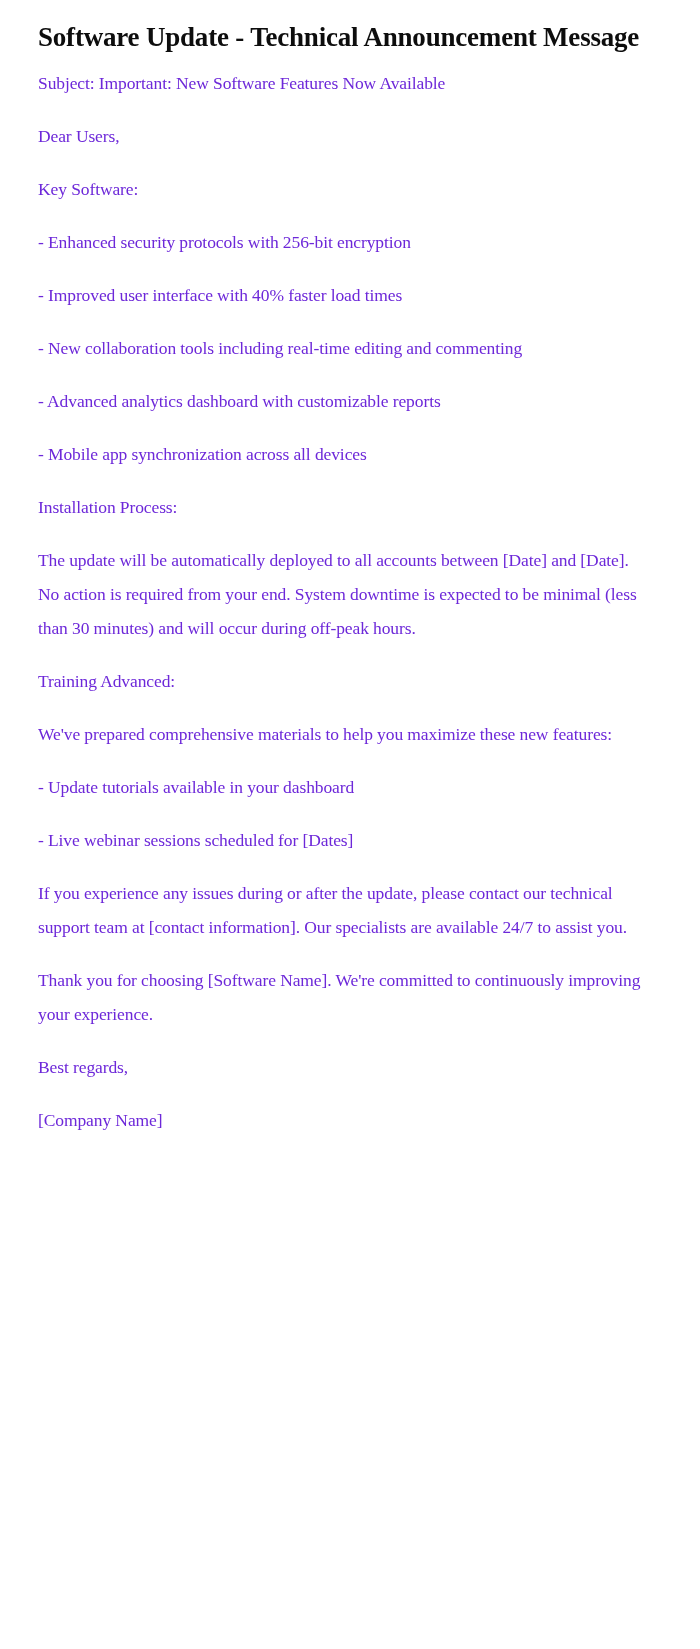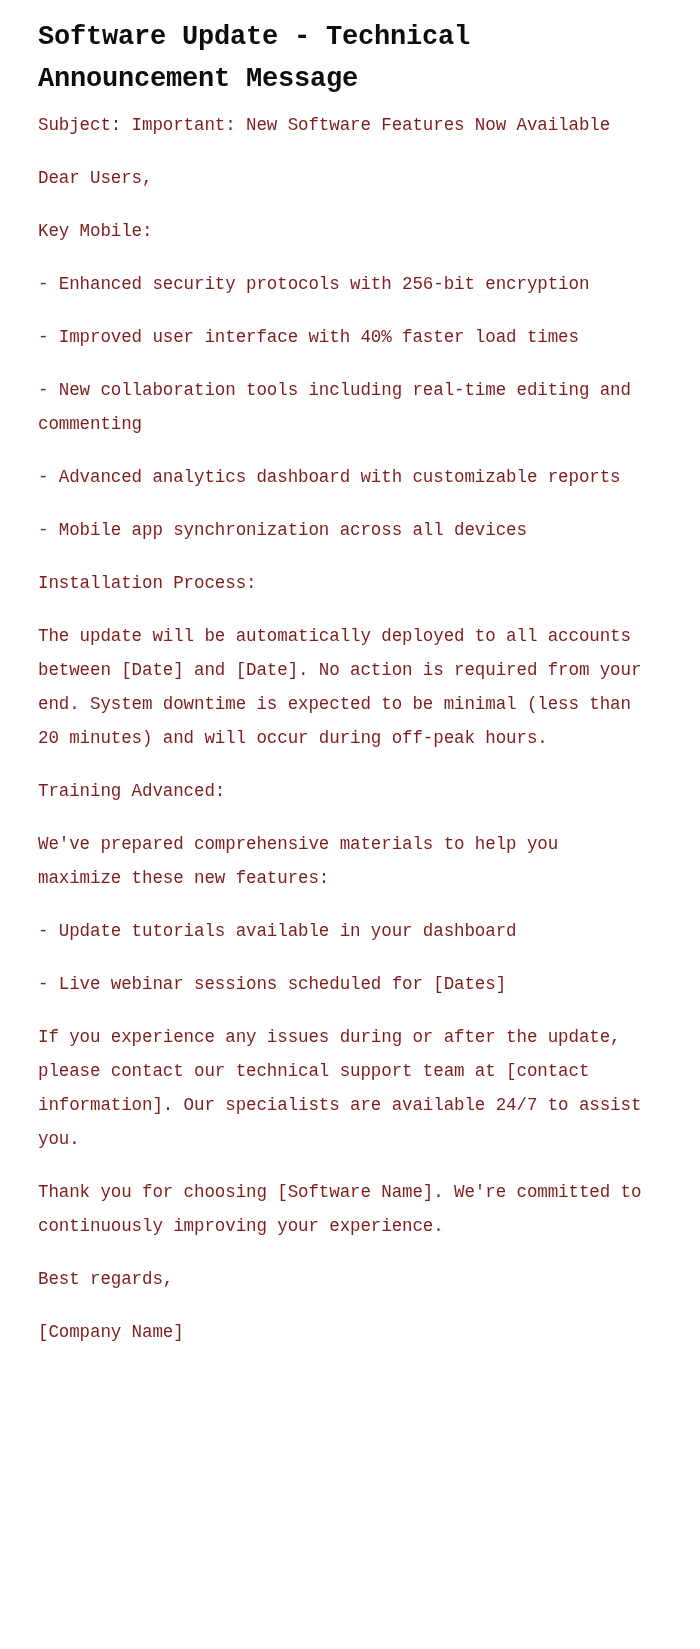--- a/index.html
+++ b/index.html
@@ -6,63 +6,63 @@
     margin: 0;
     padding: 0;
     background: #ffffff;
   }
   .page {
     width: 700px;
     min-height: 1649px;
     box-sizing: border-box;
     background: #ffffff;
     padding: 16px 52px 60px 38px;
-    font-family: Liberation Mono, monospace;
+    font-family: Liberation Serif, serif;
     color: #202124;
     border-radius: 30px;
   }
   h1.doc-title {
     font-size: 27px;
     line-height: 42px;
     font-weight: 700;
     color: #0d0d0d;
     letter-spacing: -0.2px;
     margin: 0 0 8px 0;
   }
   p.para {
     font-size: 17.5px;
     line-height: 34px;
     letter-spacing: -0.1px;
     margin: 0 0 19px 0;
-    color: #7f1d1d;
+    color: #6d28d9;
   }
 </style>
 </head>
 <body>
 
 <div class="page">
 
   <h1 class="doc-title">Software Update - Technical Announcement Message</h1>
 
   <p class="para">Subject: Important: New Software Features Now Available</p>
 
   <p class="para">Dear Users,</p>
 
 
-  <p class="para">Key Mobile:</p>
+  <p class="para">Key Software:</p>
 
   <p class="para">- Enhanced security protocols with 256-bit encryption</p>
   <p class="para">- Improved user interface with 40% faster load times</p>
   <p class="para">- New collaboration tools including real-time editing and commenting</p>
   <p class="para">- Advanced analytics dashboard with customizable reports</p>
   <p class="para">- Mobile app synchronization across all devices</p>
 
   <p class="para">Installation Process:</p>
 
-  <p class="para">The update will be automatically deployed to all accounts between [Date] and [Date]. No action is required from your end. System downtime is expected to be minimal (less than 20 minutes) and will occur during off-peak hours.</p>
+  <p class="para">The update will be automatically deployed to all accounts between [Date] and [Date]. No action is required from your end. System downtime is expected to be minimal (less than 30 minutes) and will occur during off-peak hours.</p>
 
   <p class="para">Training Advanced:</p>
 
   <p class="para">We've prepared comprehensive materials to help you maximize these new features:</p>
 
   <p class="para">- Update tutorials available in your dashboard</p>
   <p class="para">- Live webinar sessions scheduled for [Dates]</p>
 
   <p class="para">If you experience any issues during or after the update, please contact our technical support team at [contact information]. Our specialists are available 24/7 to assist you.</p>
 

